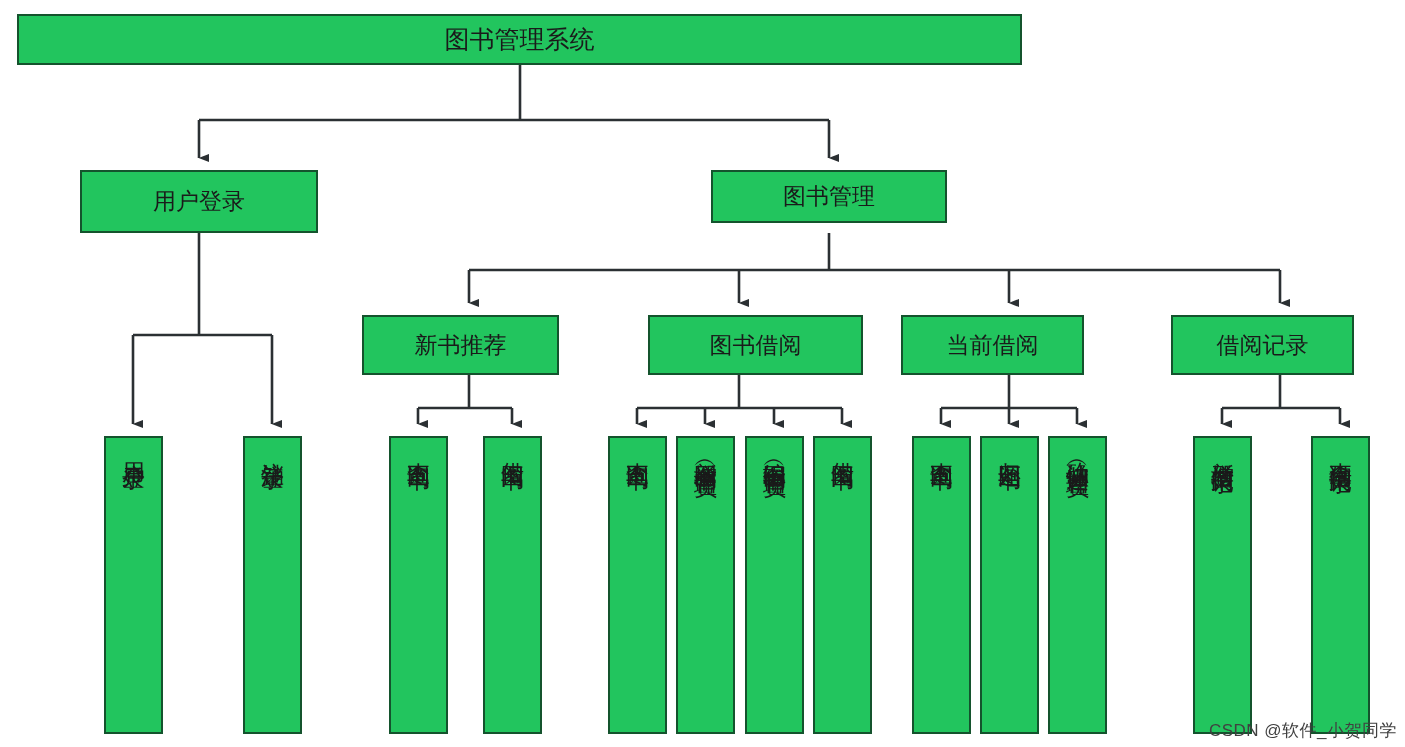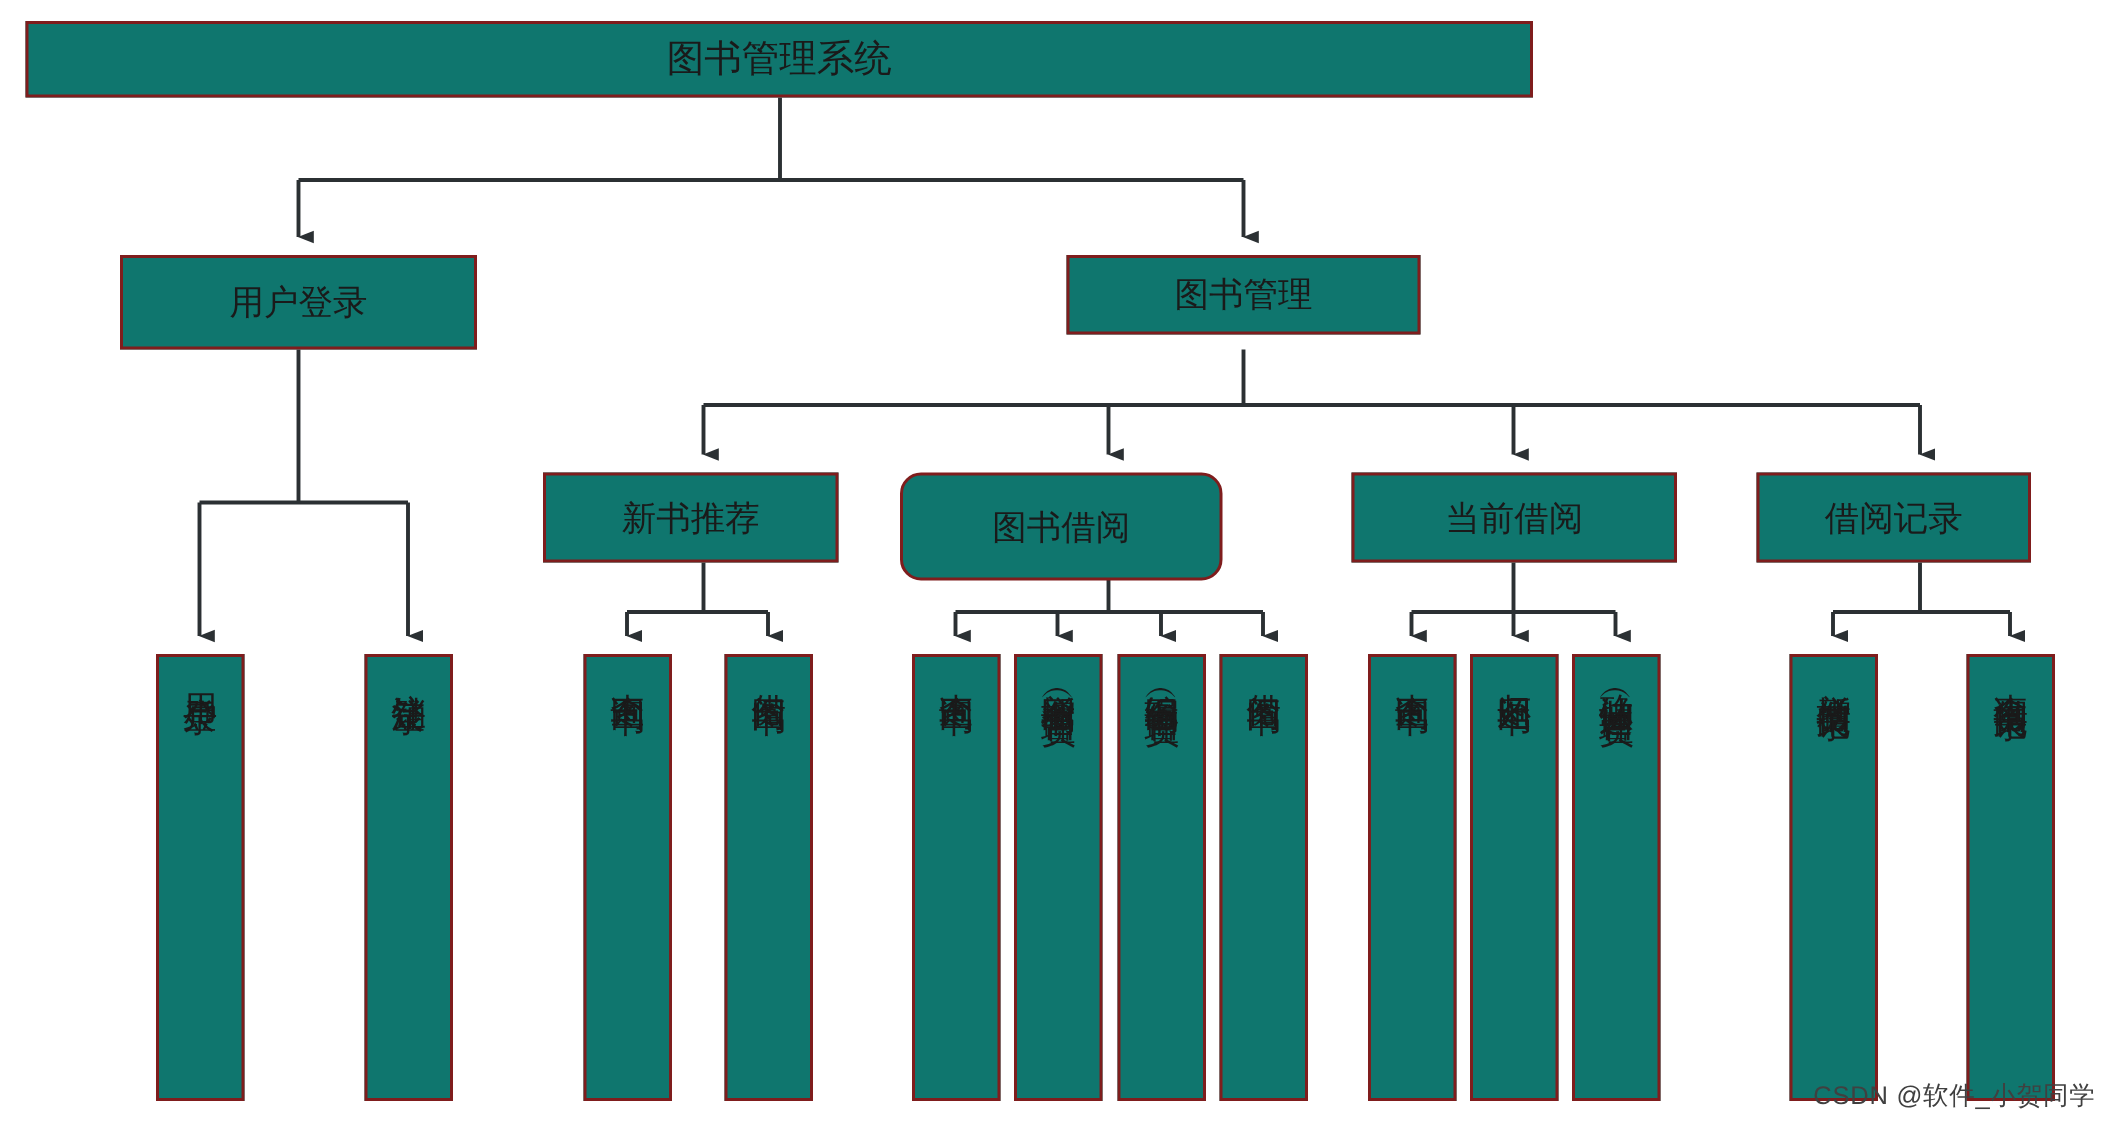--- a/index.html
+++ b/index.html
@@ -24,22 +24,22 @@
     position: absolute;
     left: 0;
     top: 0;
     width: 1405px;
     height: 747px;
     pointer-events: none;
   }
   .node {
     position: absolute;
     box-sizing: border-box;
-    background: #0f766e;
-    border: 2px solid #7f1d1d;
+    background: #22c55e;
+    border: 2px solid #14532d;
     display: flex;
     align-items: center;
     justify-content: center;
     z-index: 2;
   }
   .node .node-label {
     color: #1a1a1a;
     text-align: center;
     line-height: 1.14;
     white-space: nowrap;
@@ -144,25 +144,25 @@
   </div>
 
   <div class="node branch" style="left:711px; top:170px; width:236px; height:53px;">
     <span class="node-label">图书管理</span>
   </div>
 
   <div class="node branch" style="left:362px; top:315px; width:197px; height:60px;">
     <span class="node-label">新书推荐</span>
   </div>
 
-  <div class="node branch" style="left:600px; top:315px; width:215px; height:72px;border-radius:14px;">
+  <div class="node branch" style="left:648px; top:315px; width:215px; height:60px;">
     <span class="node-label">图书借阅</span>
   </div>
 
-  <div class="node branch" style="left:901px; top:315px; width:217px; height:60px;">
+  <div class="node branch" style="left:901px; top:315px; width:183px; height:60px;">
     <span class="node-label">当前借阅</span>
   </div>
 
   <div class="node branch" style="left:1171px; top:315px; width:183px; height:60px;">
     <span class="node-label">借阅记录</span>
   </div>
 
   <div class="node leaf" style="left:104px; top:436px; width:59px; height:298px;">
     <span class="node-label">用户登录</span>
   </div>

